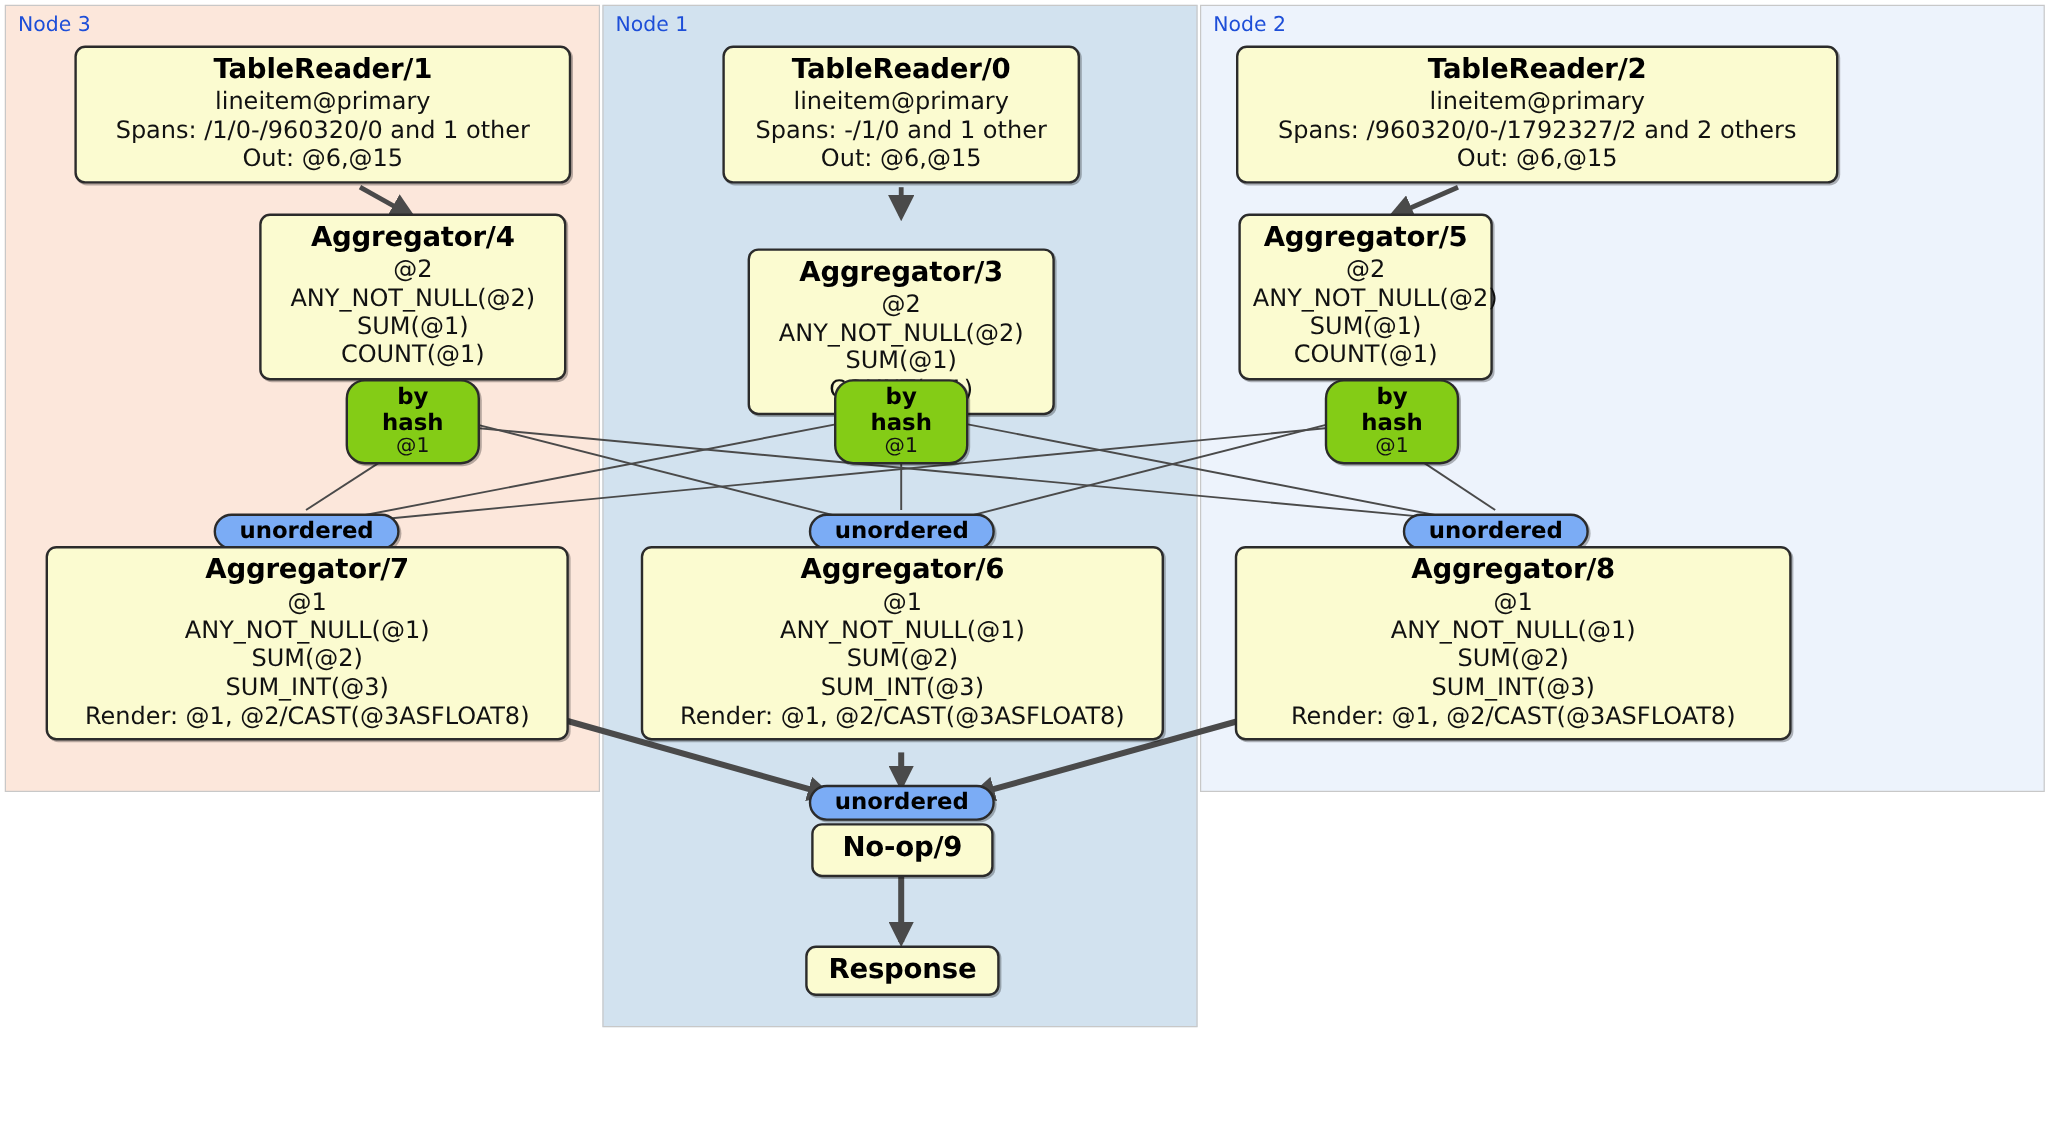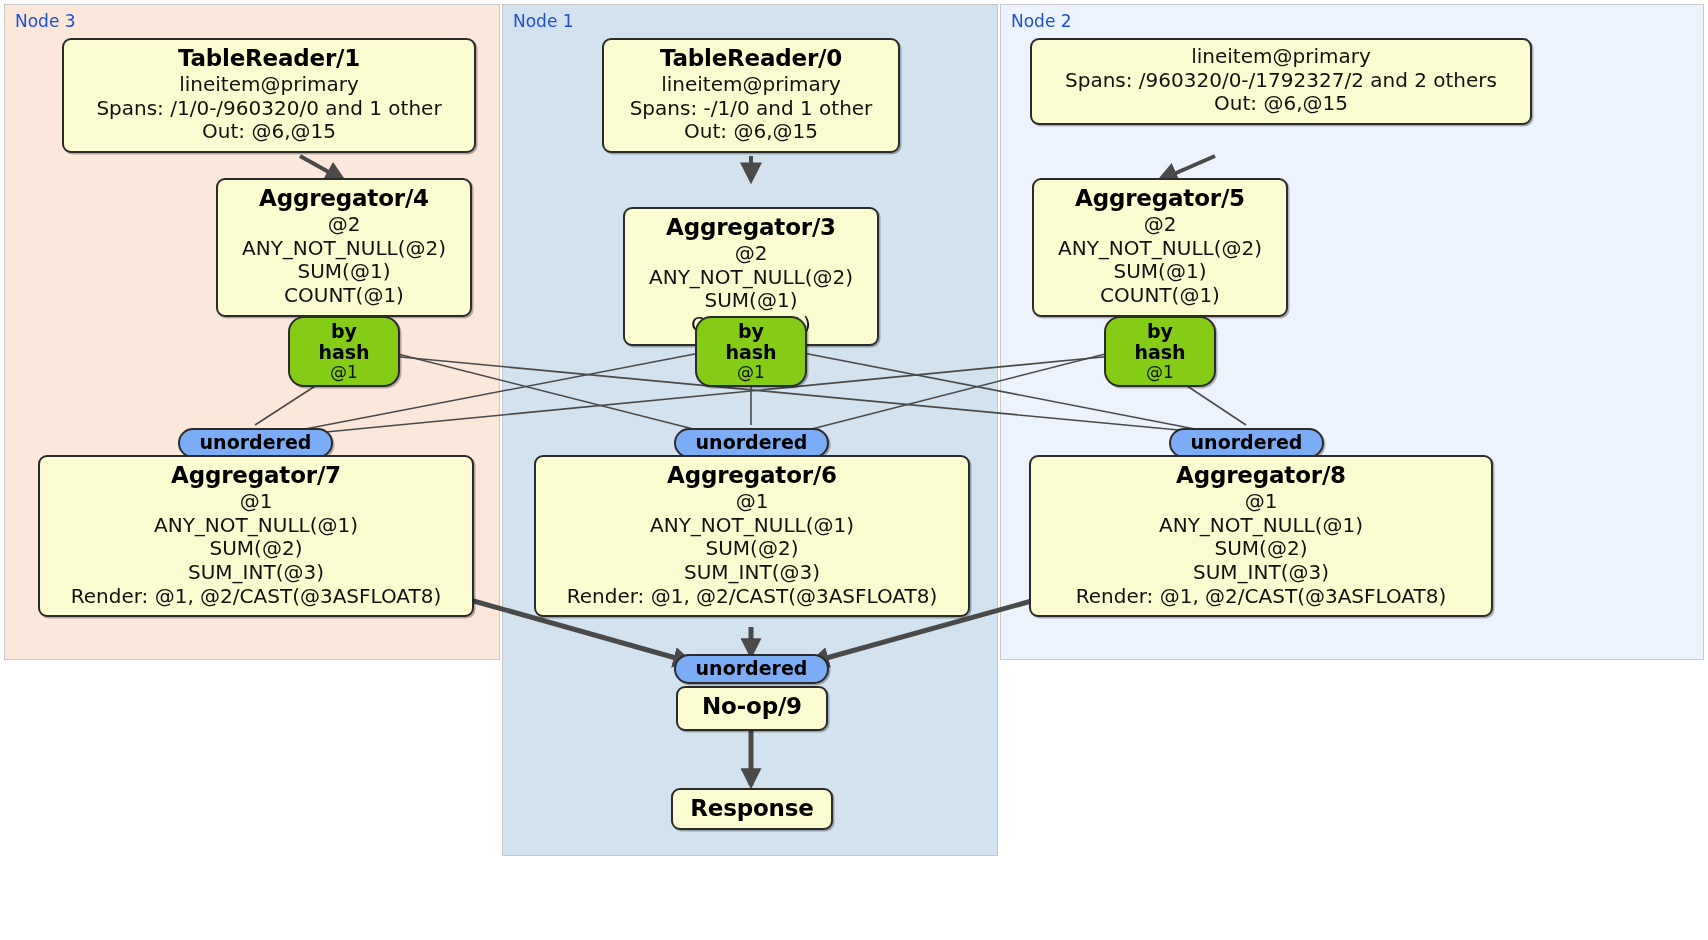--- a/index.html
+++ b/index.html
@@ -151,20 +151,21 @@
   </div>
 
   <div class="proc" style="left:602px; top:38px; width:298px;">
     <div class="title">TableReader/0</div>
     <div class="line">lineitem@primary</div>
     <div class="line">Spans: -/1/0 and 1 other</div>
     <div class="line">Out: @6,@15</div>
   </div>
 
   <div class="proc" style="left:1030px; top:38px; width:502px;">
+    <div class="title">TableReader/2</div>
     <div class="line">lineitem@primary</div>
     <div class="line">Spans: /960320/0-/1792327/2 and 2 others</div>
     <div class="line">Out: @6,@15</div>
   </div>
 
   <div class="proc" style="left:216px; top:178px; width:256px;">
     <div class="title">Aggregator/4</div>
     <div class="line">@2</div>
     <div class="line">ANY_NOT_NULL(@2)</div>
     <div class="line">SUM(@1)</div>
@@ -172,21 +173,21 @@
   </div>
 
   <div class="proc" style="left:623px; top:178px; width:256px;margin-top:29px;">
     <div class="title">Aggregator/3</div>
     <div class="line">@2</div>
     <div class="line">ANY_NOT_NULL(@2)</div>
     <div class="line">SUM(@1)</div>
     <div class="line">COUNT(@1)</div>
   </div>
 
-  <div class="proc" style="left:1032px; top:178px; width:256px;">
+  <div class="proc" style="left:1032px; top:178px; width:212px;">
     <div class="title">Aggregator/5</div>
     <div class="line">@2</div>
     <div class="line">ANY_NOT_NULL(@2)</div>
     <div class="line">SUM(@1)</div>
     <div class="line">COUNT(@1)</div>
   </div>
 
   <div class="pill hash" style="left:288px; top:316px; width:112px;">
     <div class="ptitle">by hash</div>
     <div class="psub">@1</div>

